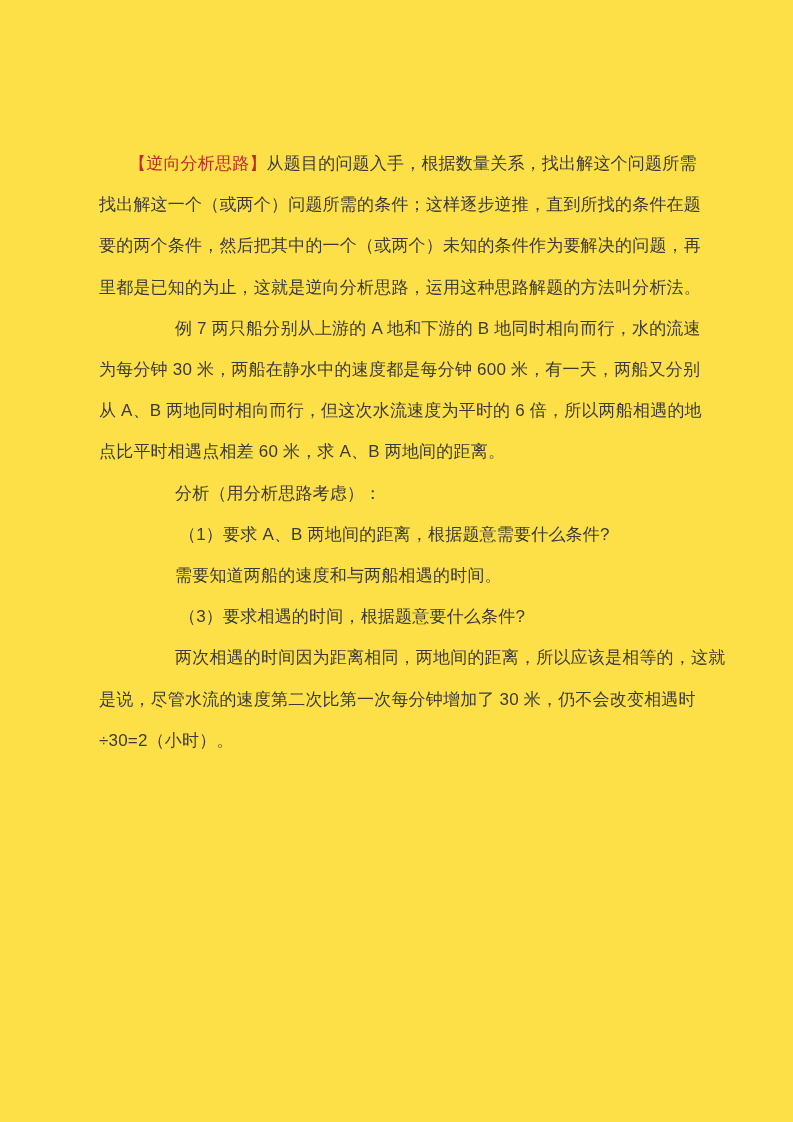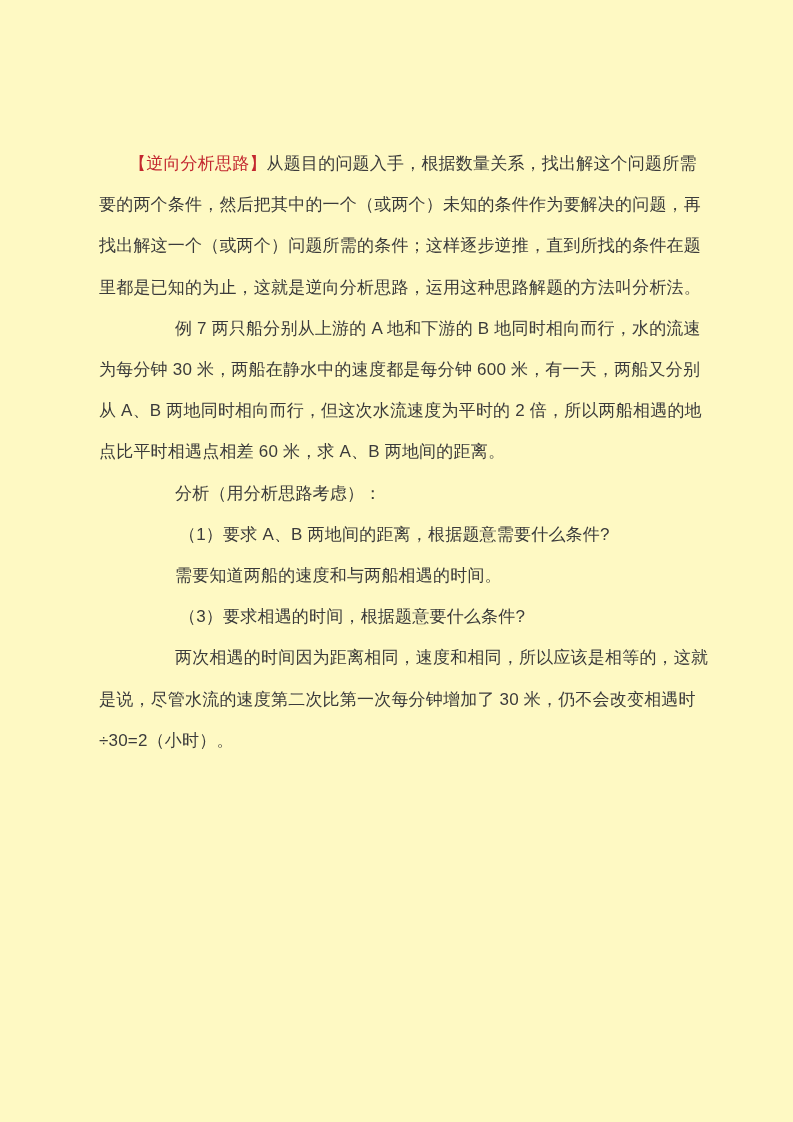--- a/index.html
+++ b/index.html
@@ -35,45 +35,45 @@
     text-justify: inter-character;
   }
   .ind2   { text-indent: 30px; }  
   .inddeep{ text-indent: 76px; }  
   .indnum { text-indent: 80px; }  
   .red-lead {  }
 </style>
 </head>
 <body>
 
-<div class="page" style="background: #fef9c3;">
+<div class="page" style="background: #fde047;">
   <div class="content" style="color: rgb(59, 59, 59);">
 
     <div class="para">
       <div class="ln ind2 just"><span class="red-lead" style="color: rgb(195, 39, 47);">【逆向分析思路】</span><span>从题目的问题入手，根据数量关系，找出解这个问题所需</span></div>
+      <div class="ln just">找出解这一个（或两个）问题所需的条件；这样逐步逆推，直到所找的条件在题</div>
       <div class="ln just">要的两个条件，然后把其中的一个（或两个）未知的条件作为要解决的问题，再</div>
-      <div class="ln just">找出解这一个（或两个）问题所需的条件；这样逐步逆推，直到所找的条件在题</div>
       <div class="ln">里都是已知的为止，这就是逆向分析思路，运用这种思路解题的方法叫分析法。</div>
     </div>
 
     <div class="para">
       <div class="ln inddeep just">例 7 两只船分别从上游的 A 地和下游的 B 地同时相向而行，水的流速</div>
       <div class="ln just">为每分钟 30 米，两船在静水中的速度都是每分钟 600 米，有一天，两船又分别</div>
-      <div class="ln just">从 A、B 两地同时相向而行，但这次水流速度为平时的 2 倍，所以两船相遇的地</div>
+      <div class="ln just">从 A、B 两地同时相向而行，但这次水流速度为平时的 6 倍，所以两船相遇的地</div>
       <div class="ln">点比平时相遇点相差 60 米，求 A、B 两地间的距离。</div>
     </div>
 
     <div class="ln inddeep">分析（用分析思路考虑）：</div>
 
     <div class="ln indnum">（1）要求 A、B 两地间的距离，根据题意需要什么条件?</div>
     <div class="ln inddeep">需要知道两船的速度和与两船相遇的时间。</div>
 
 
     <div class="ln indnum">（3）要求相遇的时间，根据题意要什么条件?</div>
 
     <div class="para">
-      <div class="ln inddeep just">两次相遇的时间因为距离相同，速度和相同，所以应该是相等的，这就</div>
+      <div class="ln inddeep just">两次相遇的时间因为距离相同，两地间的距离，所以应该是相等的，这就</div>
       <div class="ln just">是说，尽管水流的速度第二次比第一次每分钟增加了 30 米，仍不会改变相遇时</div>
       <div class="ln">÷30=2（小时）。</div>
     </div>
 
   </div>
 </div>
 
 </body></html>

